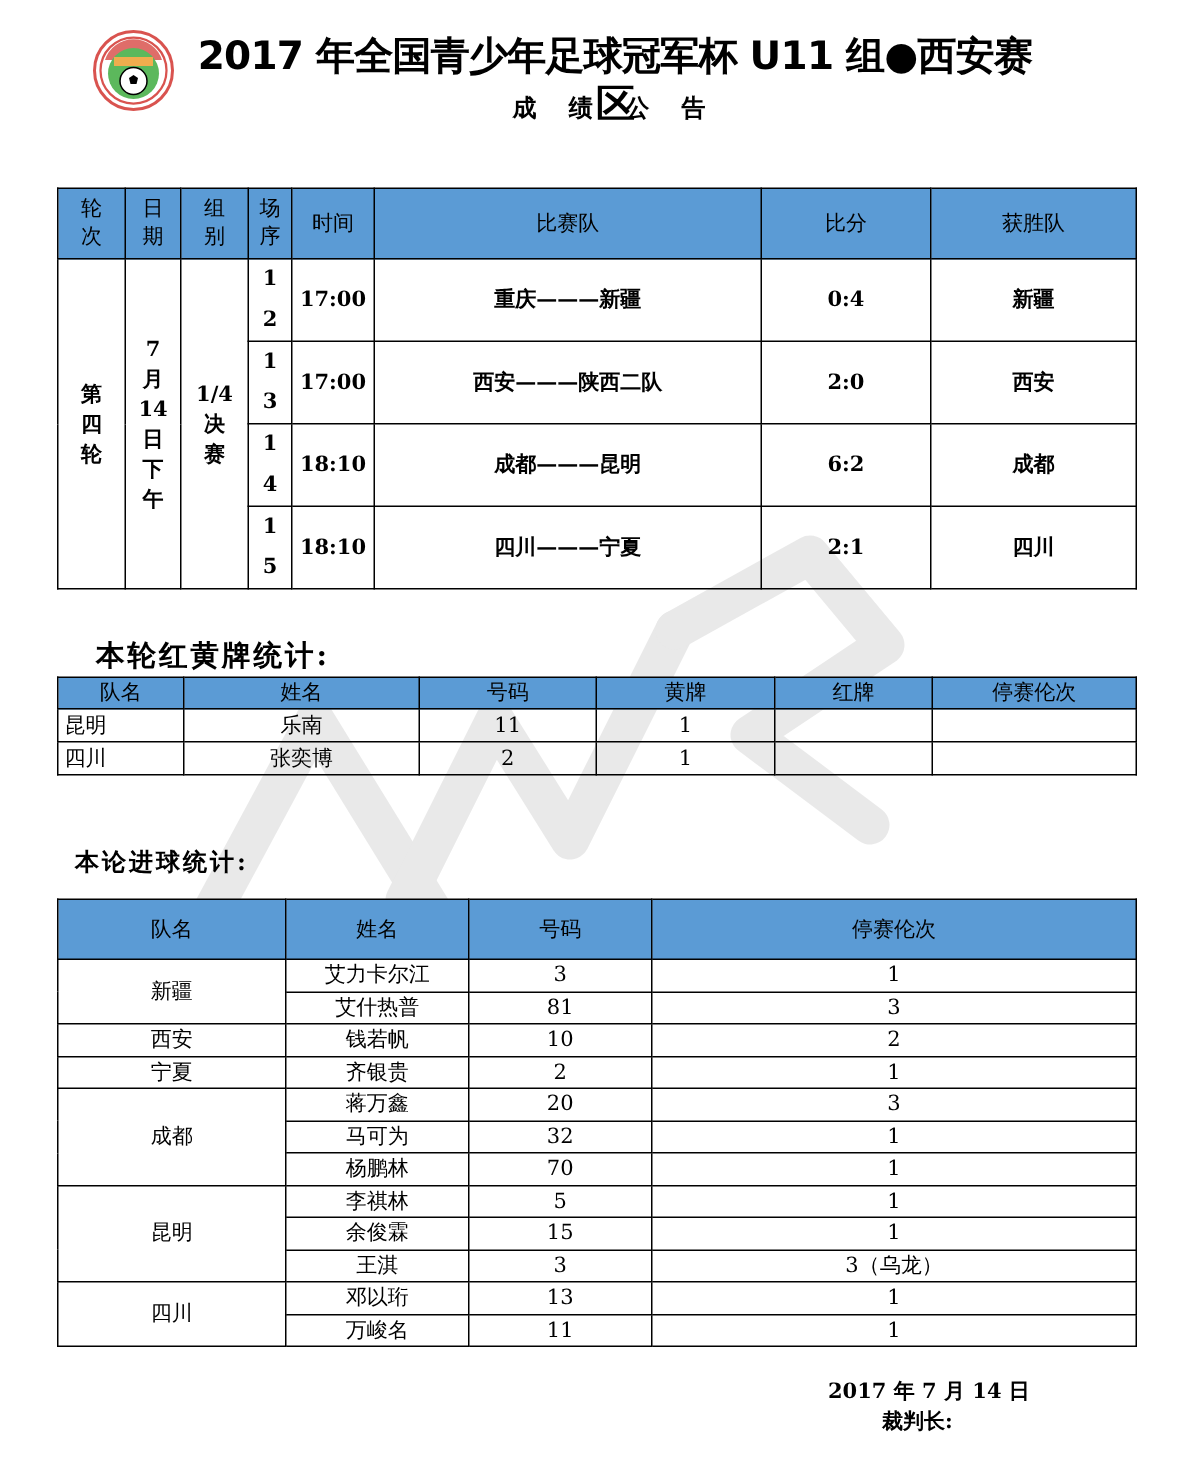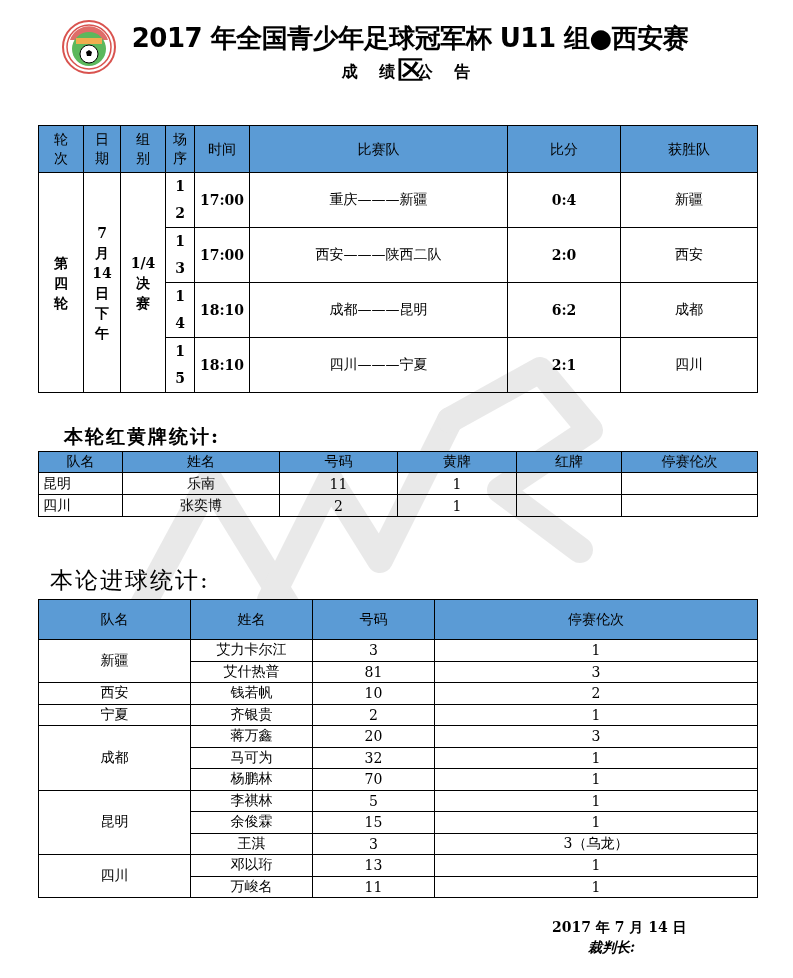--- a/index.html
+++ b/index.html
@@ -15,33 +15,33 @@
               font-weight:bold; font-size:16px; letter-spacing:8px; }
   table { border-collapse:collapse; position:absolute; table-layout:fixed; }
   td, th { border:1px solid #000; text-align:center; vertical-align:middle; padding:0; }
   th { background:#5b9bd5; font-weight:normal; }
   
   .t1 { left:38px; top:125px; width:719px; font-size:14px; font-weight:bold; }
   .t1 th { height:46px; font-size:14px; line-height:19px; }
   .t1 td { height:53px; }
   .t1 .vtext { line-height:20px; }
   .t1 .seq { line-height:27px; font-size:14px; }
-  .t1 td.mid { font-weight:normal; }
+  .t1 td.mid { font-weight:bold; }
   
   .sec1 { left:64px; top:424px; font-size:19px; font-weight:bold; letter-spacing:2px; }
   .t2 { left:38px; top:451px; width:719px; font-size:14px; }
   .t2 th { height:20px; }
   .t2 td { height:21px; }
   
-  .sec2 { left:50px; top:565px; font-size:23px; font-weight:normal; letter-spacing:2px; }
+  .sec2 { left:50px; top:565px; font-size:16px; font-weight:bold; letter-spacing:2px; }
   .t3 { left:38px; top:599px; width:719px; font-size:14px; }
   .t3 th { height:39px; }
   .t3 td { height:20.5px; }
   .date { left:552px; top:919px; font-size:14px; font-weight:bold; }
-  .referee { left:588px; top:939px; font-size:14px; font-weight:bold;font-style:italic; }
+  .referee { left:588px; top:939px; font-size:14px; font-weight:bold; }
   .wm { left:120px; top:310px; width:520px; height:330px; pointer-events:none; opacity:0.18; }
 </style>
 </head>
 <body>
 
 <div class="abs logo">
   <svg width="54" height="54" viewBox="0 0 54 54">
     <circle cx="27" cy="27" r="26" fill="#fff" stroke="#d9534f" stroke-width="2"></circle>
     <circle cx="27" cy="27" r="22" fill="none" stroke="#d9534f" stroke-width="1.5"></circle>
     <path d="M8 20 A20 20 0 0 1 46 20 Z" fill="#d9534f" opacity="0.85"></path>

